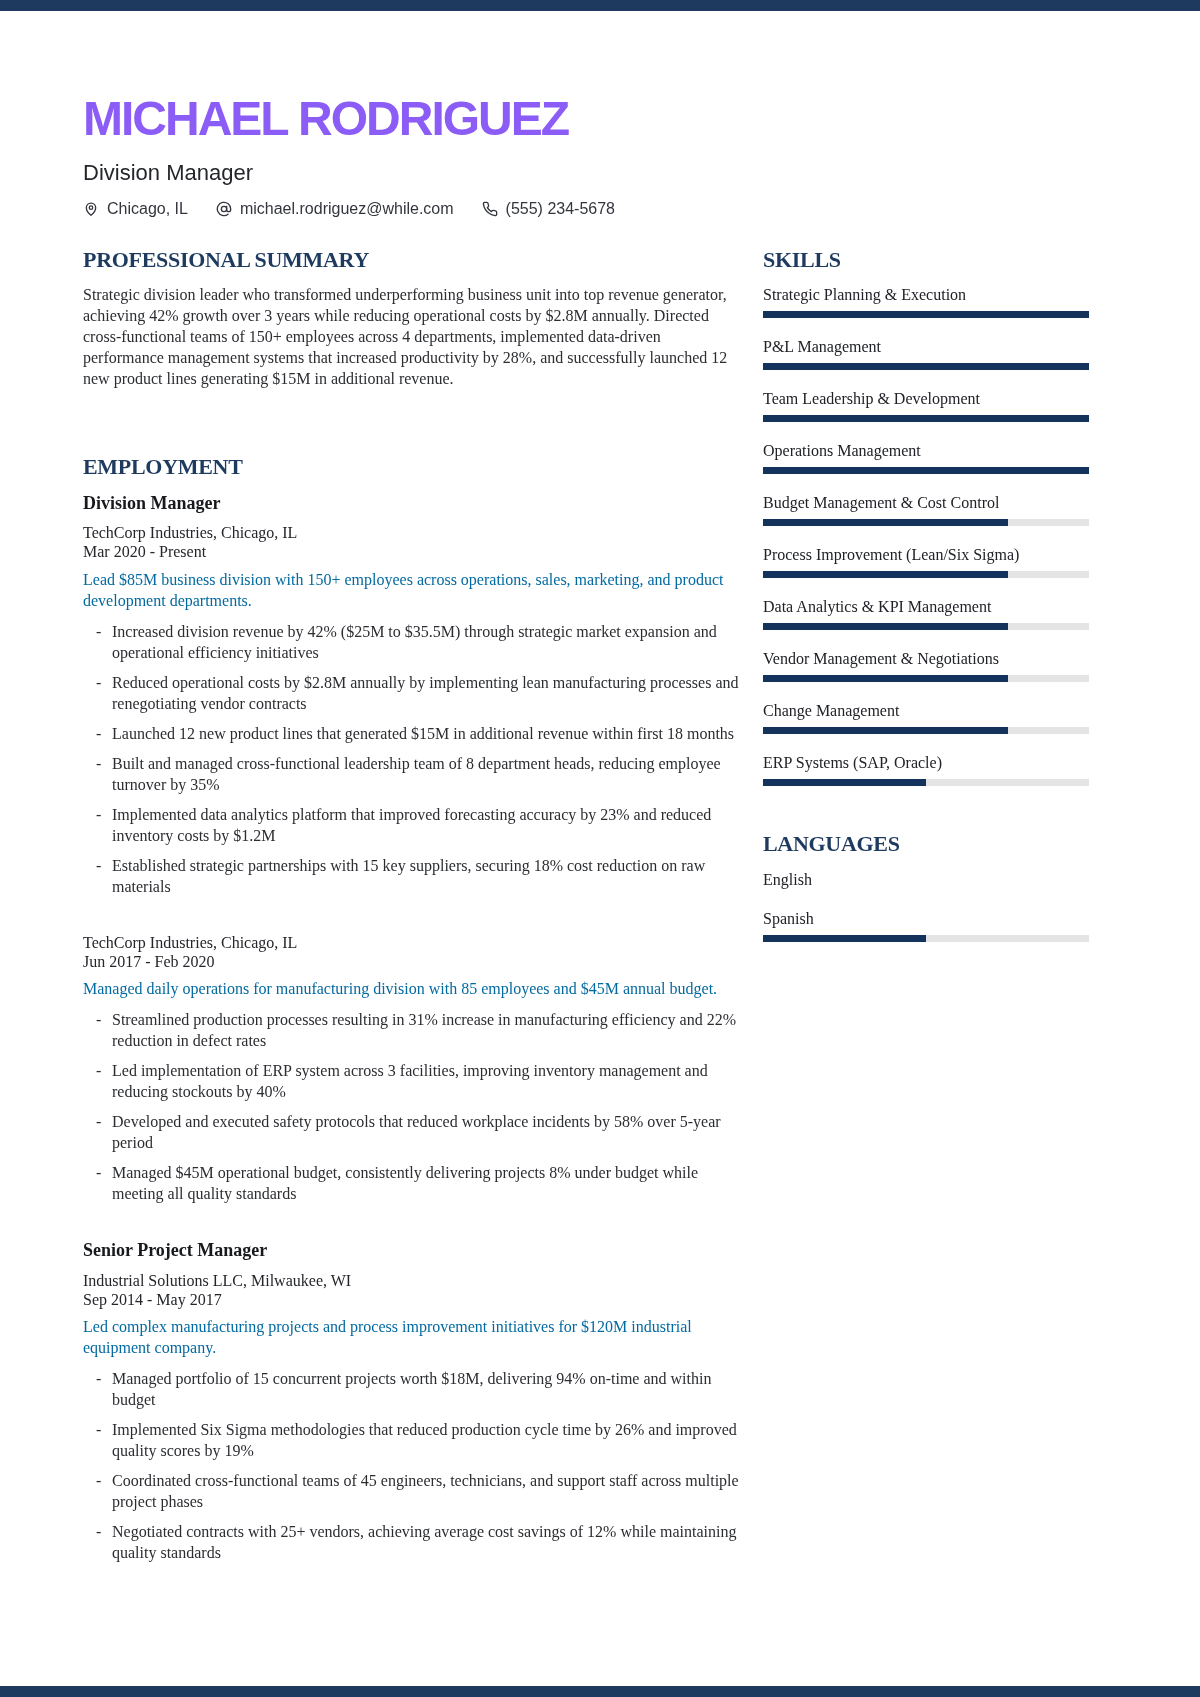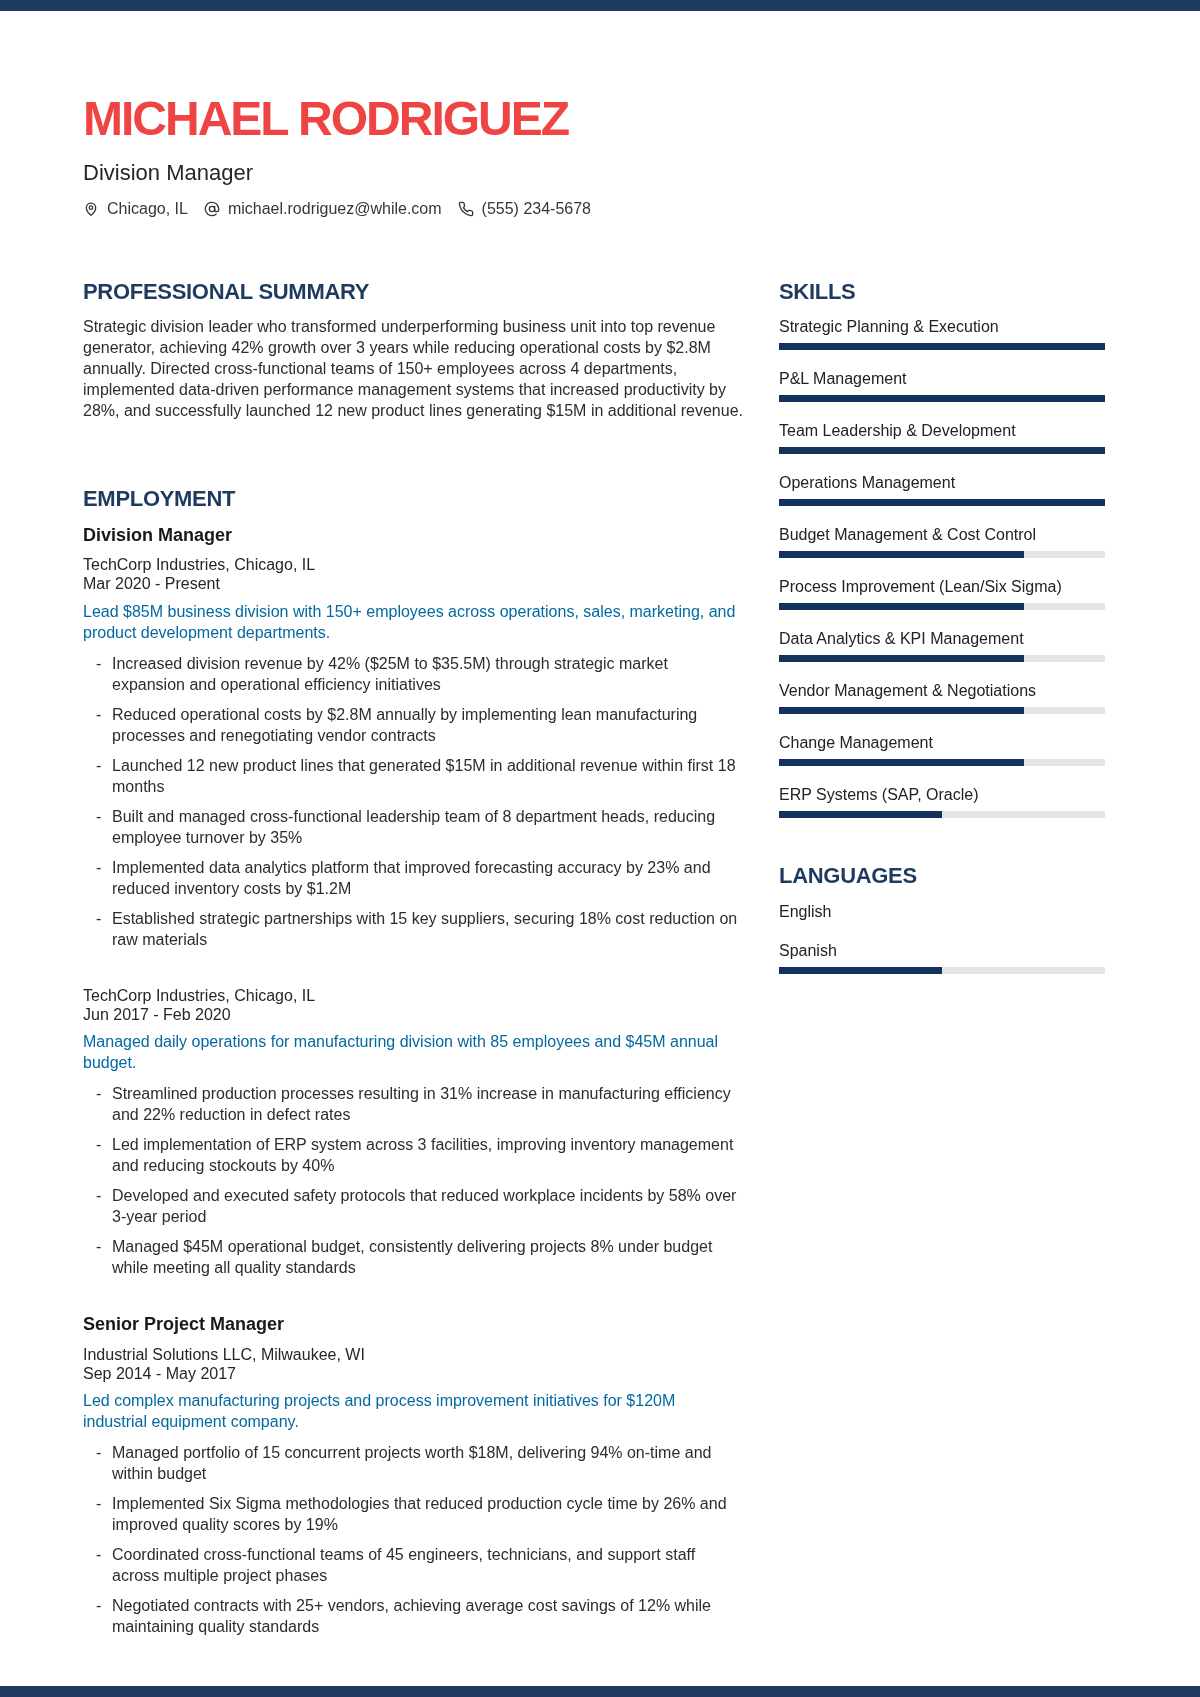--- a/index.html
+++ b/index.html
@@ -7,29 +7,29 @@
     position:relative; width:1200px; height:1697px; background:#ffffff;
     font-family:"Liberation Sans","DejaVu Sans",sans-serif;
     color:#2b2d31; overflow:hidden;
   }
   .accent-bar { position:absolute; left:0; width:100%; height:11px; background:#1e3a5f; }
   .accent-bar.top { top:0; }
   .accent-bar.bottom { bottom:0; }
   .inner { padding:95px 87px 0 83px; }
 
   
-  .name { margin:0; font-size:48px; font-weight:bold; letter-spacing:-2px; line-height:1; color:#ef4444; }
+  .name { margin:0; font-size:48px; font-weight:bold; letter-spacing:-2px; line-height:1; color:#8b5cf6; }
   .cand-title { margin-top:17px; font-size:22px; line-height:1.2; color:#24262b; }
-  .contact { display:flex; align-items:center; gap:16px; margin-top:14px; font-size:16px; color:#33363c; }
+  .contact { display:flex; align-items:center; gap:28px; margin-top:14px; font-size:16px; color:#33363c; }
   .contact-item { display:flex; align-items:center; gap:8px; }
   .icon { display:inline-flex; color:#33363c; }
   .icon svg { width:16px; height:16px; display:block; }
 
   
-  .columns { display:grid; grid-template-columns:660px 326px; column-gap:36px; margin-top:62px; align-items:start; }
+  .columns { display:grid; grid-template-columns:660px 326px; column-gap:20px; margin-top:30px; align-items:start;font-family:Liberation Serif, serif; }
   .section-heading { margin:0 0 13px 0; font-size:22px; line-height:1.05; font-weight:bold; letter-spacing:-0.3px; color:#1e3a5f; }
 
   
   .summary-text { margin:0; font-size:16px; line-height:21px; color:#2b2d31; }
 
   
   .section-employment { margin-top:66px; }
   .job { margin-top:14px; }
   .job + .job { margin-top:36px; }
   .job-title { margin:0; font-size:18px; font-weight:bold; line-height:1.15; color:#17191d; }
@@ -143,21 +143,21 @@
                   <li class="bullet">
                     <span class="bullet-dash">-</span>
                     <span class="bullet-text">Streamlined production processes resulting in 31% increase in manufacturing efficiency and 22% reduction in defect rates</span>
                   </li>
                   <li class="bullet">
                     <span class="bullet-dash">-</span>
                     <span class="bullet-text">Led implementation of ERP system across 3 facilities, improving inventory management and reducing stockouts by 40%</span>
                   </li>
                   <li class="bullet">
                     <span class="bullet-dash">-</span>
-                    <span class="bullet-text">Developed and executed safety protocols that reduced workplace incidents by 58% over 3-year period</span>
+                    <span class="bullet-text">Developed and executed safety protocols that reduced workplace incidents by 58% over 5-year period</span>
                   </li>
                   <li class="bullet">
                     <span class="bullet-dash">-</span>
                     <span class="bullet-text">Managed $45M operational budget, consistently delivering projects 8% under budget while meeting all quality standards</span>
                   </li>
                 </ul>
               </article>
               <article class="job">
                 <h3 class="job-title">Senior Project Manager</h3>
                 <div class="job-meta">

